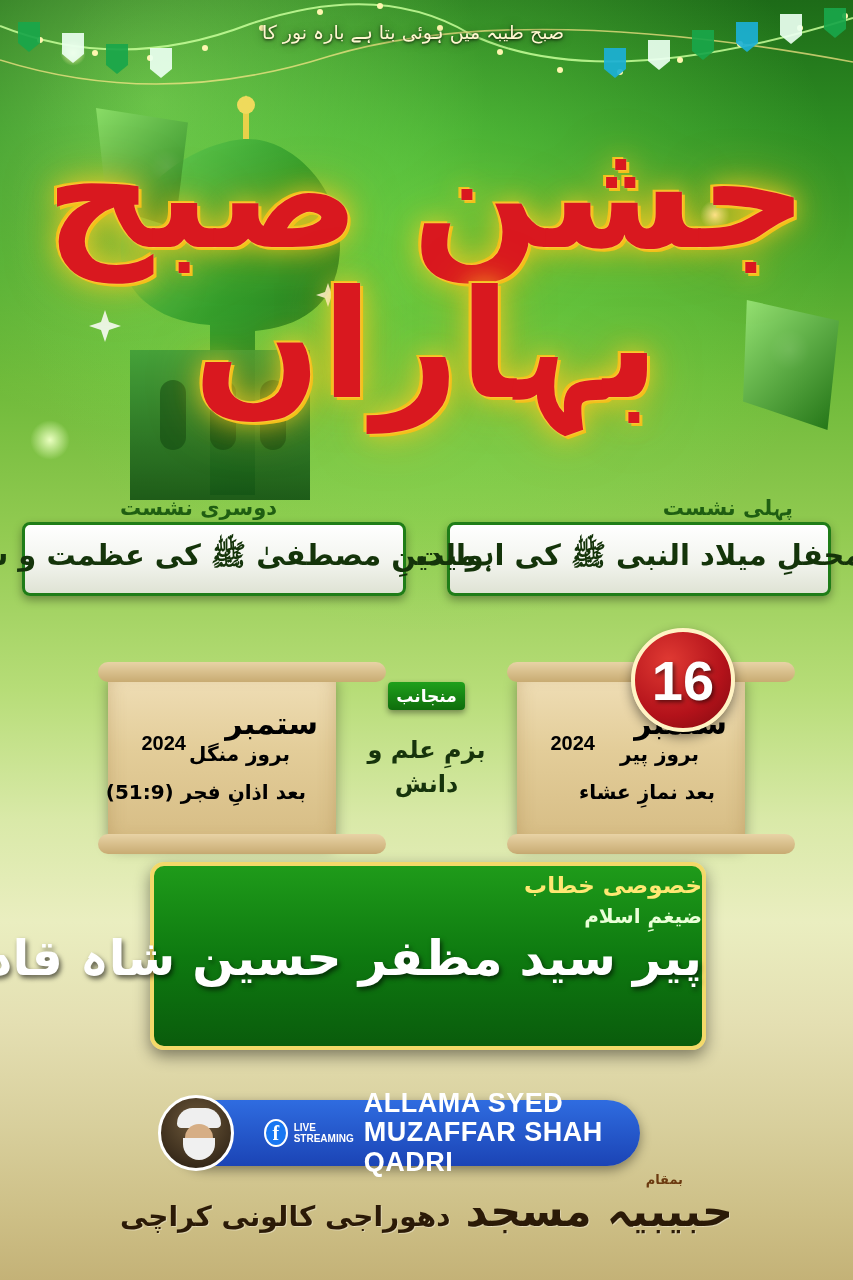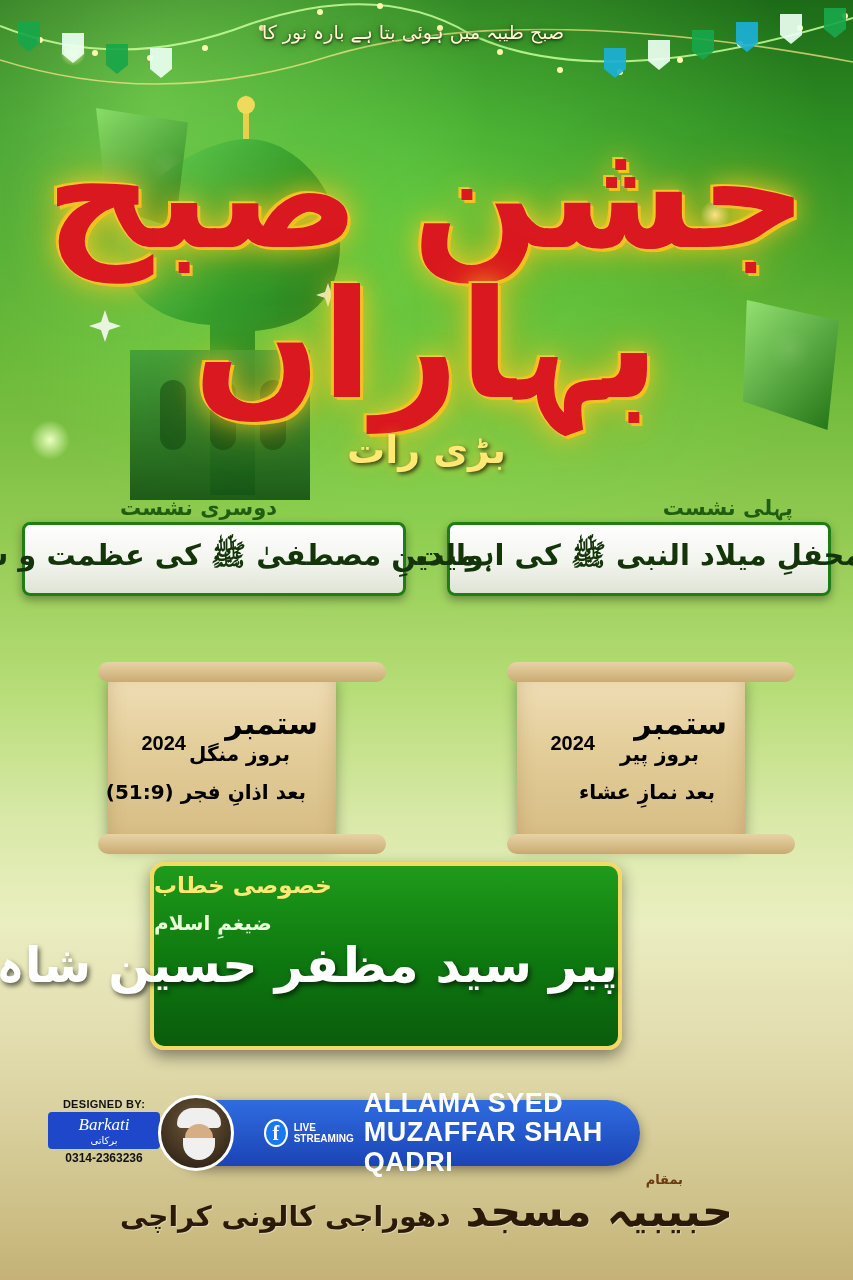--- a/index.html
+++ b/index.html
@@ -137,29 +137,29 @@
   .center-tag .chip {
     background: linear-gradient(180deg,#1fa01b,#0f6d0c);
     color:#fff; font-size:17px; font-weight:bold; padding:4px 8px; border-radius:4px;
     display:inline-block; box-shadow:0 3px 6px rgba(0,0,0,.4);
   }
   .center-tag .c1 { margin-top:26px; font-size:24px; font-weight:bold; color:#17340c; white-space:nowrap;}
   .center-tag .c2 { margin-top:6px; font-size:24px; font-weight:bold; color:#17340c; white-space:nowrap;}
 
   
   .speaker-panel {
-    position:absolute; top: 862px; left: 150px; width: 472px; height: 188px;
+    position:absolute; top: 862px; left: 150px; width: 556px; height: 188px;
     background: linear-gradient(180deg,#1f9b1a 0%, #0e7a10 50%, #0a5c0c 100%);
     border: 4px solid #f3d96a;
     border-radius: 14px;
     box-shadow: 0 6px 16px rgba(0,0,0,0.45);
-    text-align:left;
+    text-align:right;
   }
   .speaker-panel .khitab { margin-top:6px; font-size:23px; color:#ffe873; font-weight:bold; }
-  .speaker-panel .zeegham { margin-top:13px; font-size:20px; color:#eaffd8; font-weight:bold; }
+  .speaker-panel .zeegham { margin-top:6px; font-size:20px; color:#eaffd8; font-weight:bold; }
   .speaker-panel .name {
     margin-top:2px; font-size:49px; color:#ffffff; font-weight:bold; white-space:nowrap;
     text-shadow: 2px 3px 5px rgba(0,0,0,0.6);
   }
 
   
   .designer {
     position:absolute; left: 48px; top: 1098px; width: 112px; text-align:center;
   }
   .designer .dby { font-size: 11px; font-weight:bold; color:#111; letter-spacing:.3px;}
@@ -285,21 +285,20 @@
 
   <div style="position:absolute;left:96px;top:108px;width:92px;height:120px;background:linear-gradient(135deg,#8ee06a,#1d7a18);clip-path:polygon(0 0,100% 12%,86% 100%,12% 82%);opacity:.9;"></div>
   <div style="position:absolute;right:14px;top:300px;width:96px;height:130px;background:linear-gradient(135deg,#9ce87a,#16690f);clip-path:polygon(4% 0,100% 16%,88% 100%,0 78%);opacity:.9;"></div>
 
   <div class="top-couplet urdu">
     <div>صبح طیبہ میں ہوئی بتا ہے بارہ نور کا</div>
   </div>
 
   <div class="main-title urdu">جشن صبح بہاراں</div>
 
-  <div class="subtitle-bari urdu">بڑی رات</div>
 
   <div class="sessions">
     <div class="session-label urdu r">پہلی نشست</div>
     <div class="session right">
       <div class="txt urdu">محفلِ میلاد النبی ﷺ کی اہمیت</div>
     </div>
 
     <div class="session-label urdu l">دوسری نشست</div>
     <div class="session left">
       <div class="txt urdu">والدینِ مصطفیٰ ﷺ کی عظمت و شان</div>
@@ -307,44 +306,42 @@
   </div>
 
   <div class="scrolls">
 
     <div class="scroll right">
       <div class="d-month urdu">ستمبر</div>
       <div class="d-year">2024</div>
       <div class="d-day urdu">بروز پیر</div>
       <div class="d-time urdu">بعد نمازِ عشاء</div>
     </div>
+    <div class="daybadge right">16</div>
 
     <div class="scroll left">
       <div class="d-month urdu">ستمبر</div>
       <div class="d-year">2024</div>
       <div class="d-day urdu">بروز منگل</div>
       <div class="d-time urdu">بعد اذانِ فجر (9:15)</div>
     </div>
 
+    <div class="center-tag">
+      <span class="chip urdu">منجانب</span>
+      <div class="c1 urdu">بزمِ علم و</div>
+      <div class="c2 urdu">دانش</div>
+    </div>
   </div>
 
   <div class="speaker-panel">
     <div class="khitab urdu">خصوصی خطاب</div>
     <div class="zeegham urdu">ضیغمِ اسلام</div>
     <div class="name urdu">پیر سید مظفر حسین شاہ قادری</div>
   </div>
 
-  <div class="designer">
-    <div class="dby">DESIGNED BY:</div>
-    <div class="card">
-      <div class="b1">Barkati</div>
-      <div class="b2 urdu">برکاتی</div>
-    </div>
-    <div class="phone">0314-2363236</div>
-  </div>
 
   <div class="livebar">
     <div class="avatar">
       <div class="turban"></div>
       <div class="face"></div>
       <div class="beard"></div>
     </div>
     <div class="fb">f</div>
     <div class="livetxt">
       <div>LIVE</div>

